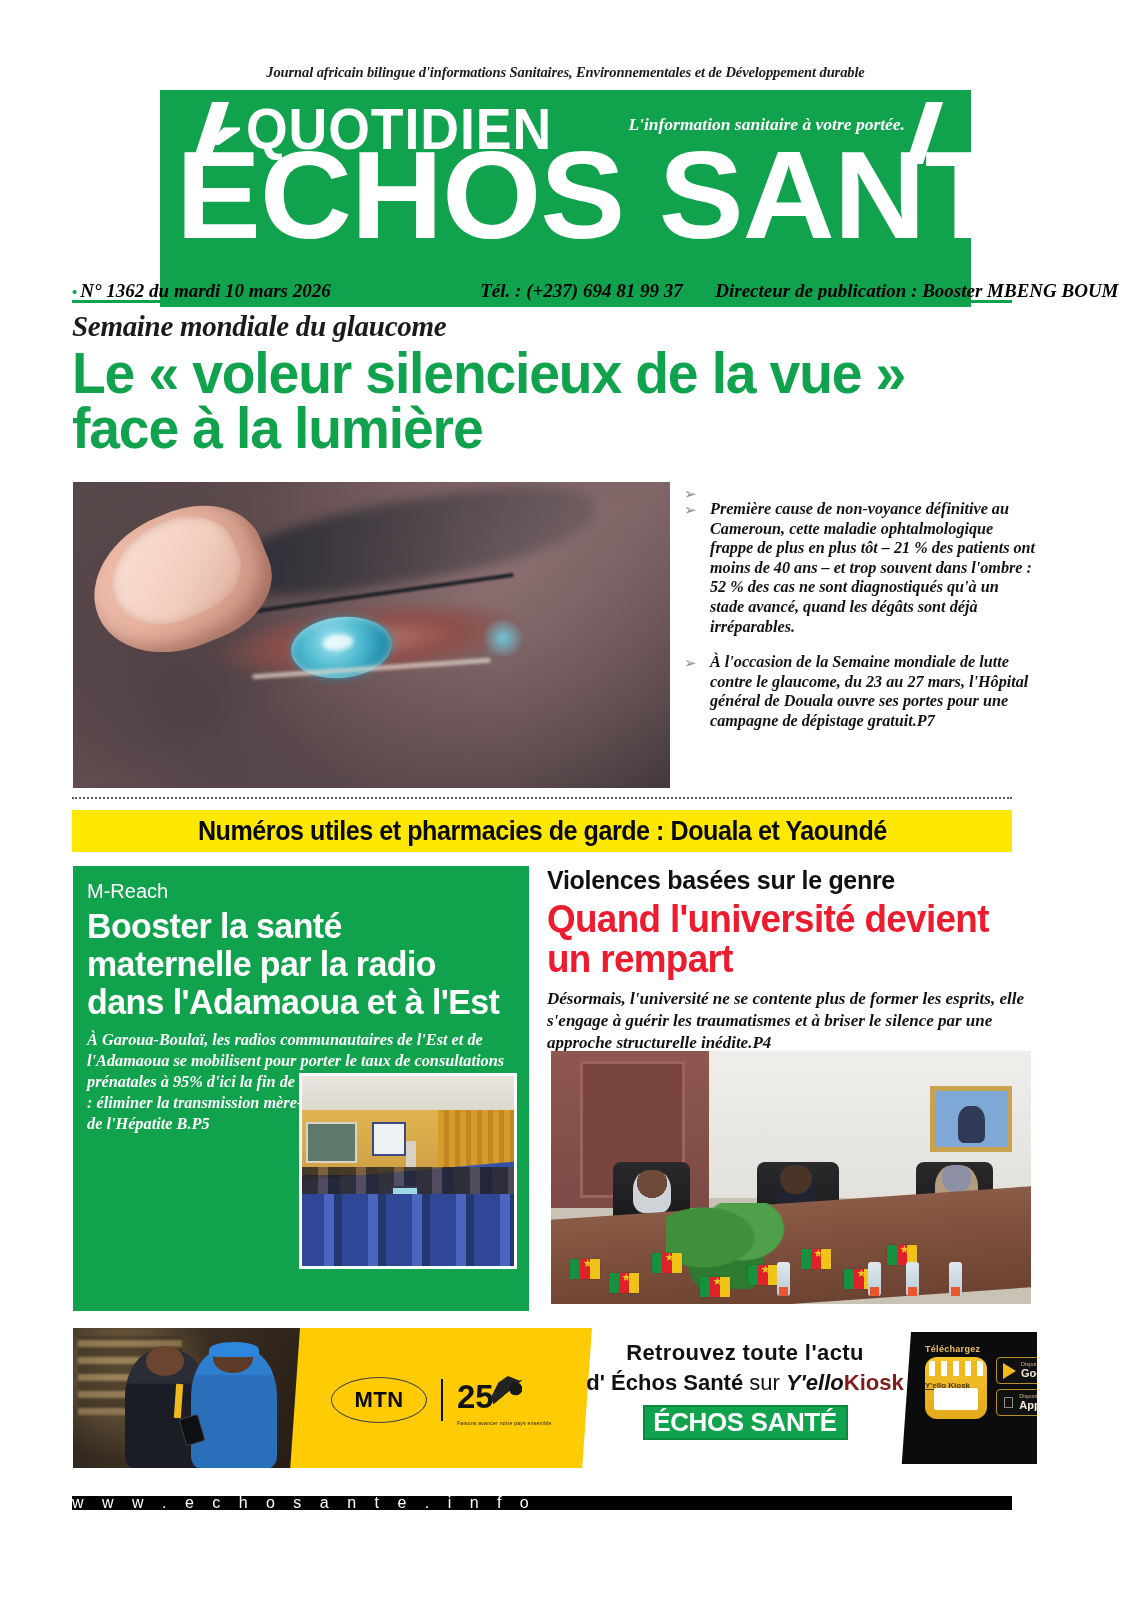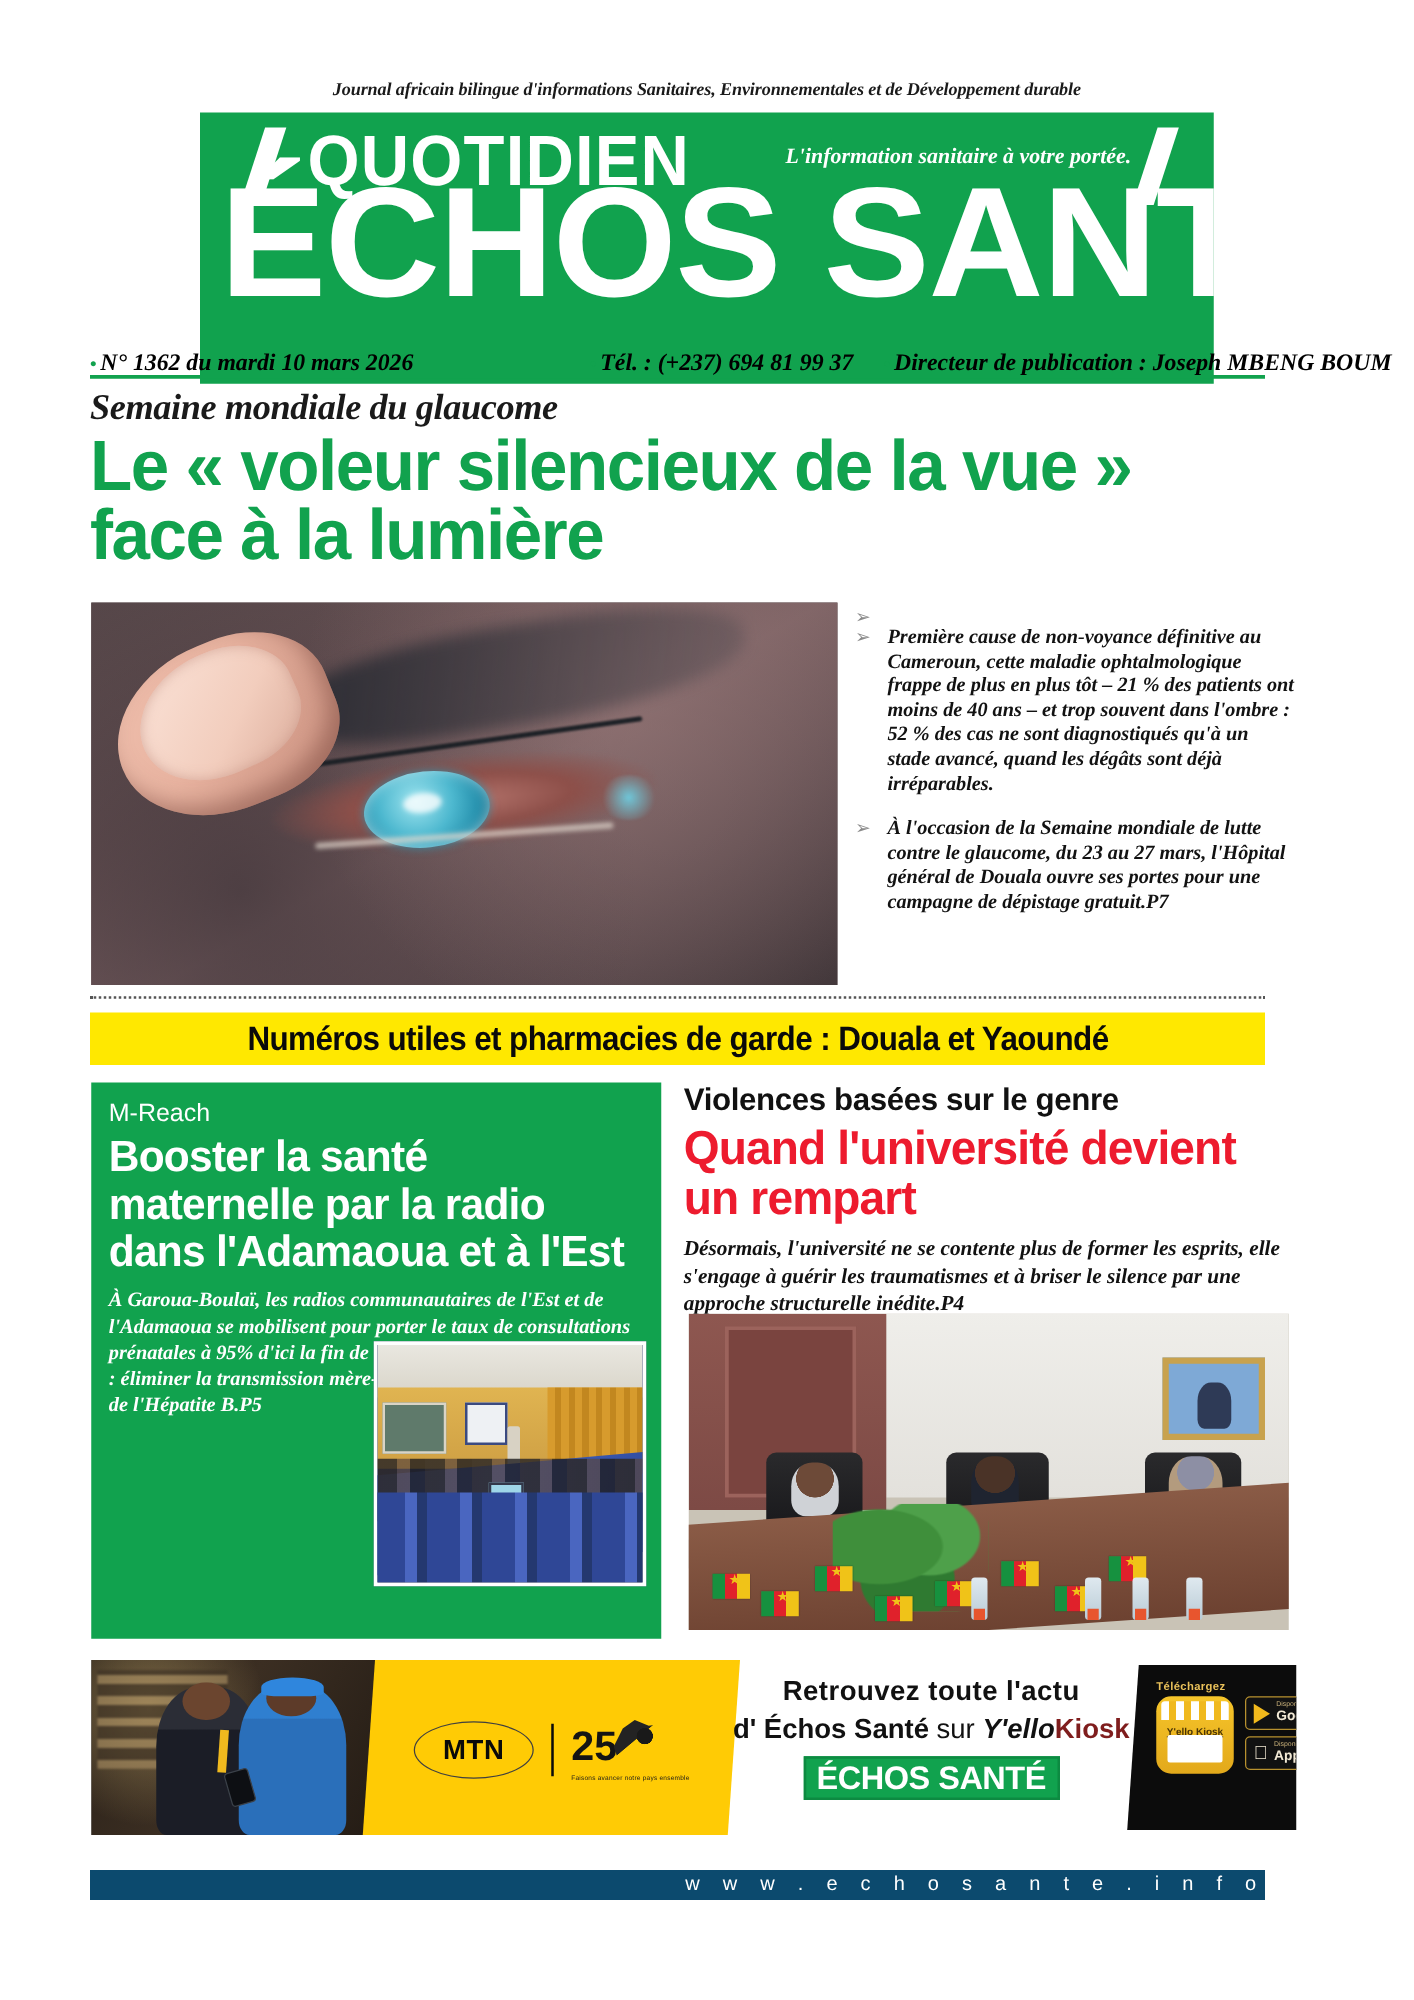--- a/index.html
+++ b/index.html
@@ -464,21 +464,21 @@
   .ab-appicon .awn {
     position:absolute; left:4px; top:4px; right:4px; height:15px;
     background:repeating-linear-gradient(90deg,#fff 0 6px,#f0b91e 6px 12px);
     border-radius:3px 3px 0 0;
   }
   .ab-appicon .bk {
     position:absolute; left:9px; bottom:9px; right:9px; height:22px;
     background:#fff; border-radius:2px;
   }
   .ab-appicon .lbl {
-    position:absolute; left:0; right:0; top:24px; text-align:center;
+    position:absolute; left:0; right:0; top:24px; 
     font-size:8px; font-weight:900; color:#4a3405;
     font-family:"Liberation Sans", sans-serif;
     text-decoration:underline;
   }
   .ab-badges { display:flex; flex-direction:column; gap:5px; }
   .ab-badge {
     width:104px; height:27px; border:1px solid #b8912f; border-radius:4px;
     display:flex; align-items:center; gap:5px; padding:0 6px;
     background:#111;
   }
@@ -493,23 +493,23 @@
     font-size:5.5px; color:#cbb27a; display:block; margin-bottom:1px;
     font-family:"Liberation Sans", sans-serif;
   }
   .ab-badge .big {
     font-size:11px; font-weight:900; color:#f3ead6; display:block;
     font-family:"Liberation Sans", sans-serif;
   }
 
   
   .footer {
-    position:absolute; left:72px; top:1496px; width:940px; height:24px;
-    background:#0c4a6e;
-    display:flex; align-items:center; justify-content:flex-end;
+    position:absolute; left:72px; top:1496px; width:940px; height:14px;
+    background:#000000;
+    display:flex; align-items:center; justify-content:flex-start;
   }
   .footer span {
     color:#fff; font-size:16px; letter-spacing:7px; font-weight:400;
     font-family:"Liberation Sans", sans-serif;
   }
 </style>
 </head>
 <body>
 
 <div class="page">
@@ -520,21 +520,21 @@
     <div class="mh-slash-l"></div>
     <div class="mh-slash-r"></div>
     <div class="mh-quotidien">QUOTIDIEN</div>
     <div class="mh-slogan">L'information sanitaire à votre portée.</div>
     <div class="mh-title">ÉCHOS SANTÉ</div>
   </div>
 
   <div class="inforow">
     <div class="infoitem i1">N° 1362 du mardi 10 mars 2026</div>
     <div class="infoitem i2">Tél. : (+237) 694 81 99 37</div>
-    <div class="infoitem i3">Directeur de publication : Joseph MBENG BOUM</div>
+    <div class="infoitem i3">Directeur de publication : Booster MBENG BOUM</div>
   </div>
   <div class="inforule"></div>
 
   <div class="kicker">Semaine mondiale du glaucome</div>
   <div class="lead-head">Le « voleur silencieux de la vue » face à la lumière</div>
 
   <div class="lead-photo">
     <div class="eye-skin"></div>
     <div class="eye-brow"></div>
     <div class="eye-lid"></div>

